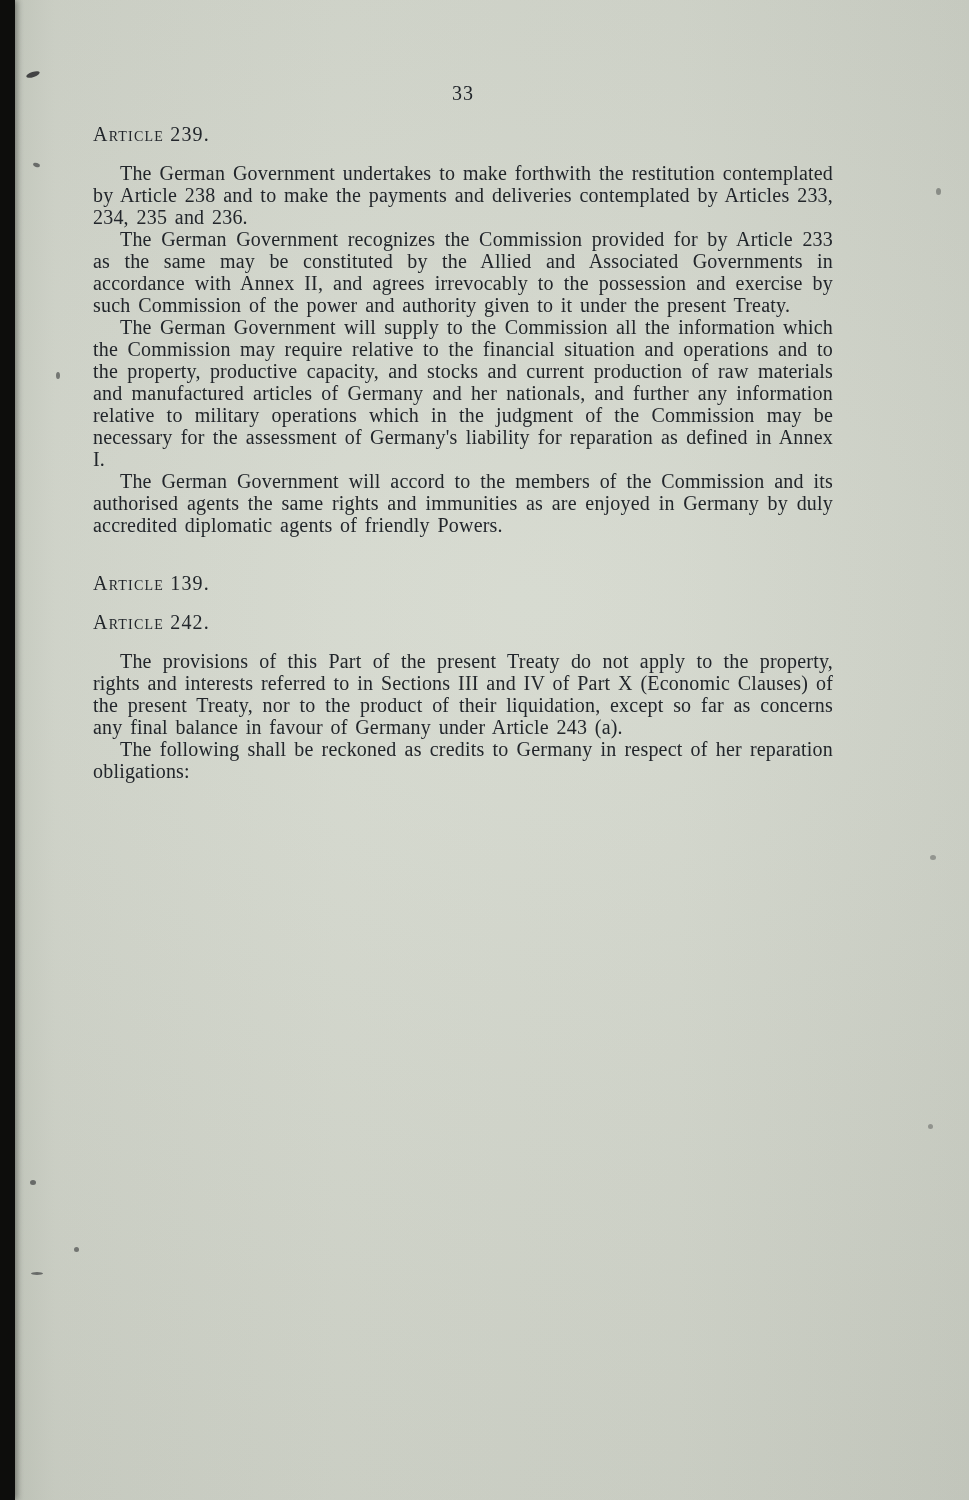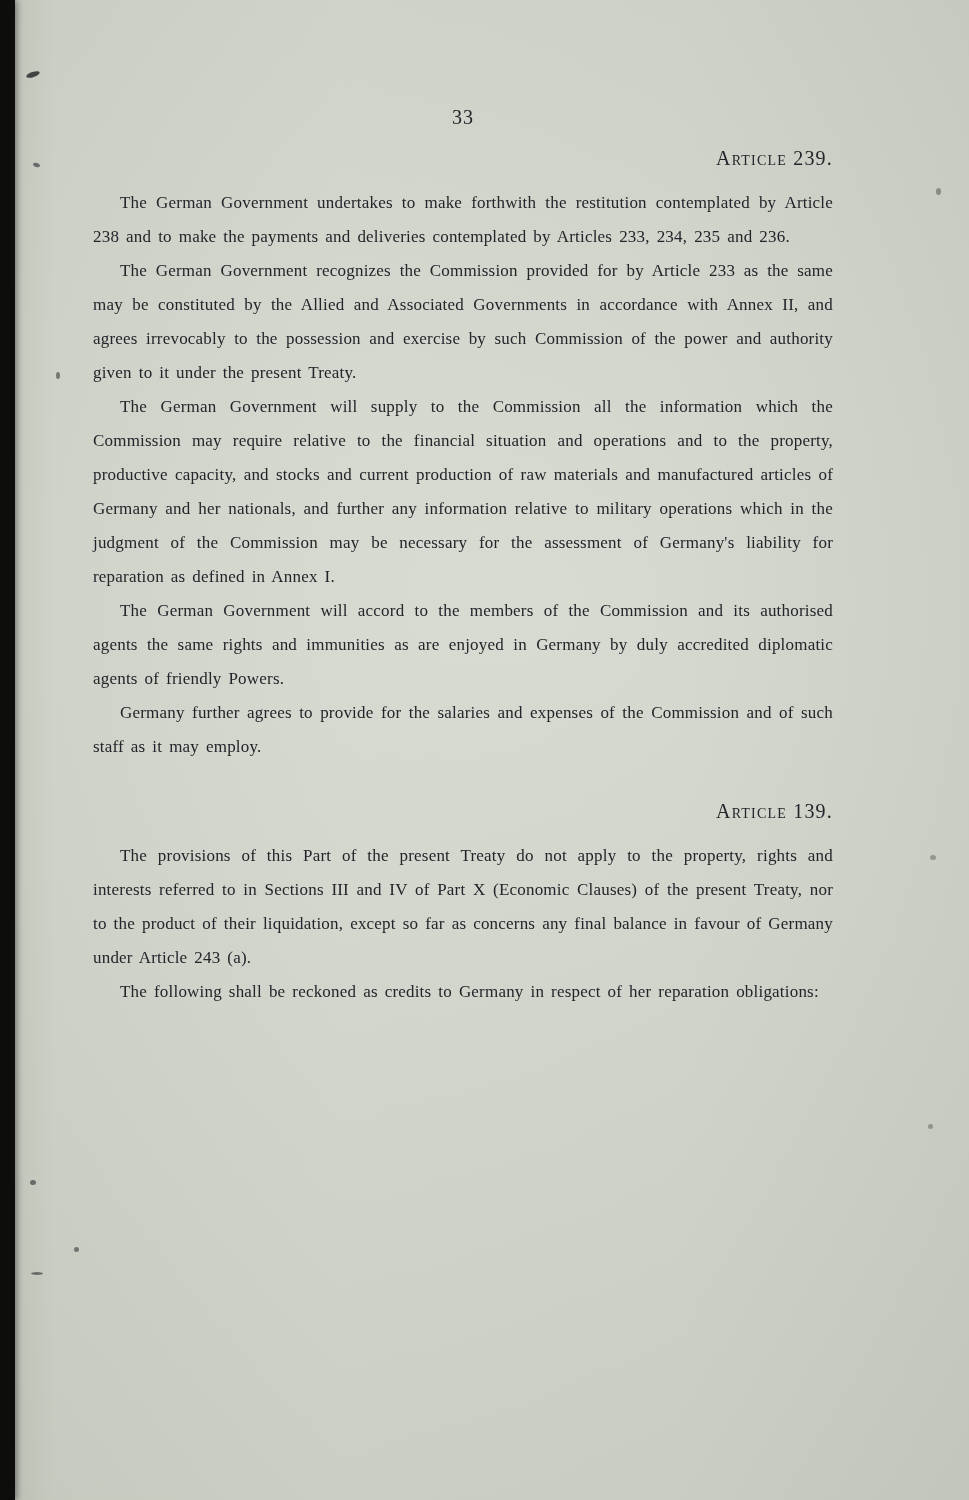--- a/index.html
+++ b/index.html
@@ -40,41 +40,40 @@
   .ink-6 { left: 31px; top: 1272px; width: 12px; height: 3px; opacity: .6; }
   .ink-7 { left: 936px; top: 188px; width: 5px; height: 7px; opacity: .4; }
   .ink-8 { left: 930px; top: 855px; width: 6px; height: 5px; opacity: .35; }
   .ink-9 { left: 928px; top: 1124px; width: 5px; height: 5px; opacity: .35; }
 
   .content {
     position: absolute;
     left: 93px;
     top: 82px;
     width: 740px;
-    margin-top: 24px;
   }
   .page-number {
     text-align: center;
     font-size: 20px;
     letter-spacing: 1px;
     margin: 0 0 16px 0;
   }
   .article-heading {
     font-size: 20px;
     font-weight: normal;
     font-variant: small-caps;
     letter-spacing: 1.2px;
-    text-align: right;
+    text-align: left;
     margin: 36px 0 16px 0;
   }
   .article:first-of-type .article-heading { margin-top: 18px; }
   .article-heading.tight { margin-top: 8px; }
   .para {
-    font-size: 17px;
-    line-height: 34px;
+    font-size: 20px;
+    line-height: 22px;
     text-align: justify;
     text-indent: 27px;
     word-spacing: 2.5px;
     letter-spacing: 0.2px;
     margin: 0;
   }
 </style>
 </head>
 <body>
 
@@ -95,28 +94,28 @@
 
     <section class="article">
       <h2 class="article-heading">Article 239.</h2>
       <p class="para">The German Government undertakes to make forthwith the restitution contemplated by Article 238 and to make the payments and deliveries contemplated by Articles 233, 234, 235 and 236.</p>
     </section>
 
     <section class="article">
       <p class="para">The German Government recognizes the Commission provided for by Article 233 as the same may be constituted by the Allied and Associated Governments in accordance with Annex II, and agrees irrevocably to the possession and exercise by such Commission of the power and authority given to it under the present Treaty.</p>
       <p class="para">The German Government will supply to the Commission all the information which the Commission may require relative to the financial situation and operations and to the property, productive capacity, and stocks and current production of raw materials and manufactured articles of Germany and her nationals, and further any information relative to military operations which in the judgment of the Commission may be necessary for the assessment of Germany's liability for reparation as defined in Annex I.</p>
       <p class="para">The German Government will accord to the members of the Commission and its authorised agents the same rights and immunities as are enjoyed in Germany by duly accredited diplomatic agents of friendly Powers.</p>
-      <p class="para">Germany further agrees to provide for the salaries and expenses of the Commission and of such staff as it may employ.</p>
     </section>
 
     <section class="article">
       <h2 class="article-heading">Article 139.</h2>
     </section>
 
     <section class="article">
+      <h2 class="article-heading tight">Article 242.</h2>
       <p class="para">The provisions of this Part of the present Treaty do not apply to the property, rights and interests referred to in Sections III and IV of Part X (Economic Clauses) of the present Treaty, nor to the product of their liquidation, except so far as concerns any final balance in favour of Germany under Article 243 (a).</p>
     </section>
 
     <section class="article">
       <p class="para">The following shall be reckoned as credits to Germany in respect of her reparation obligations:</p>
     </section>
   </div>
 </div>
 
 </body></html>

